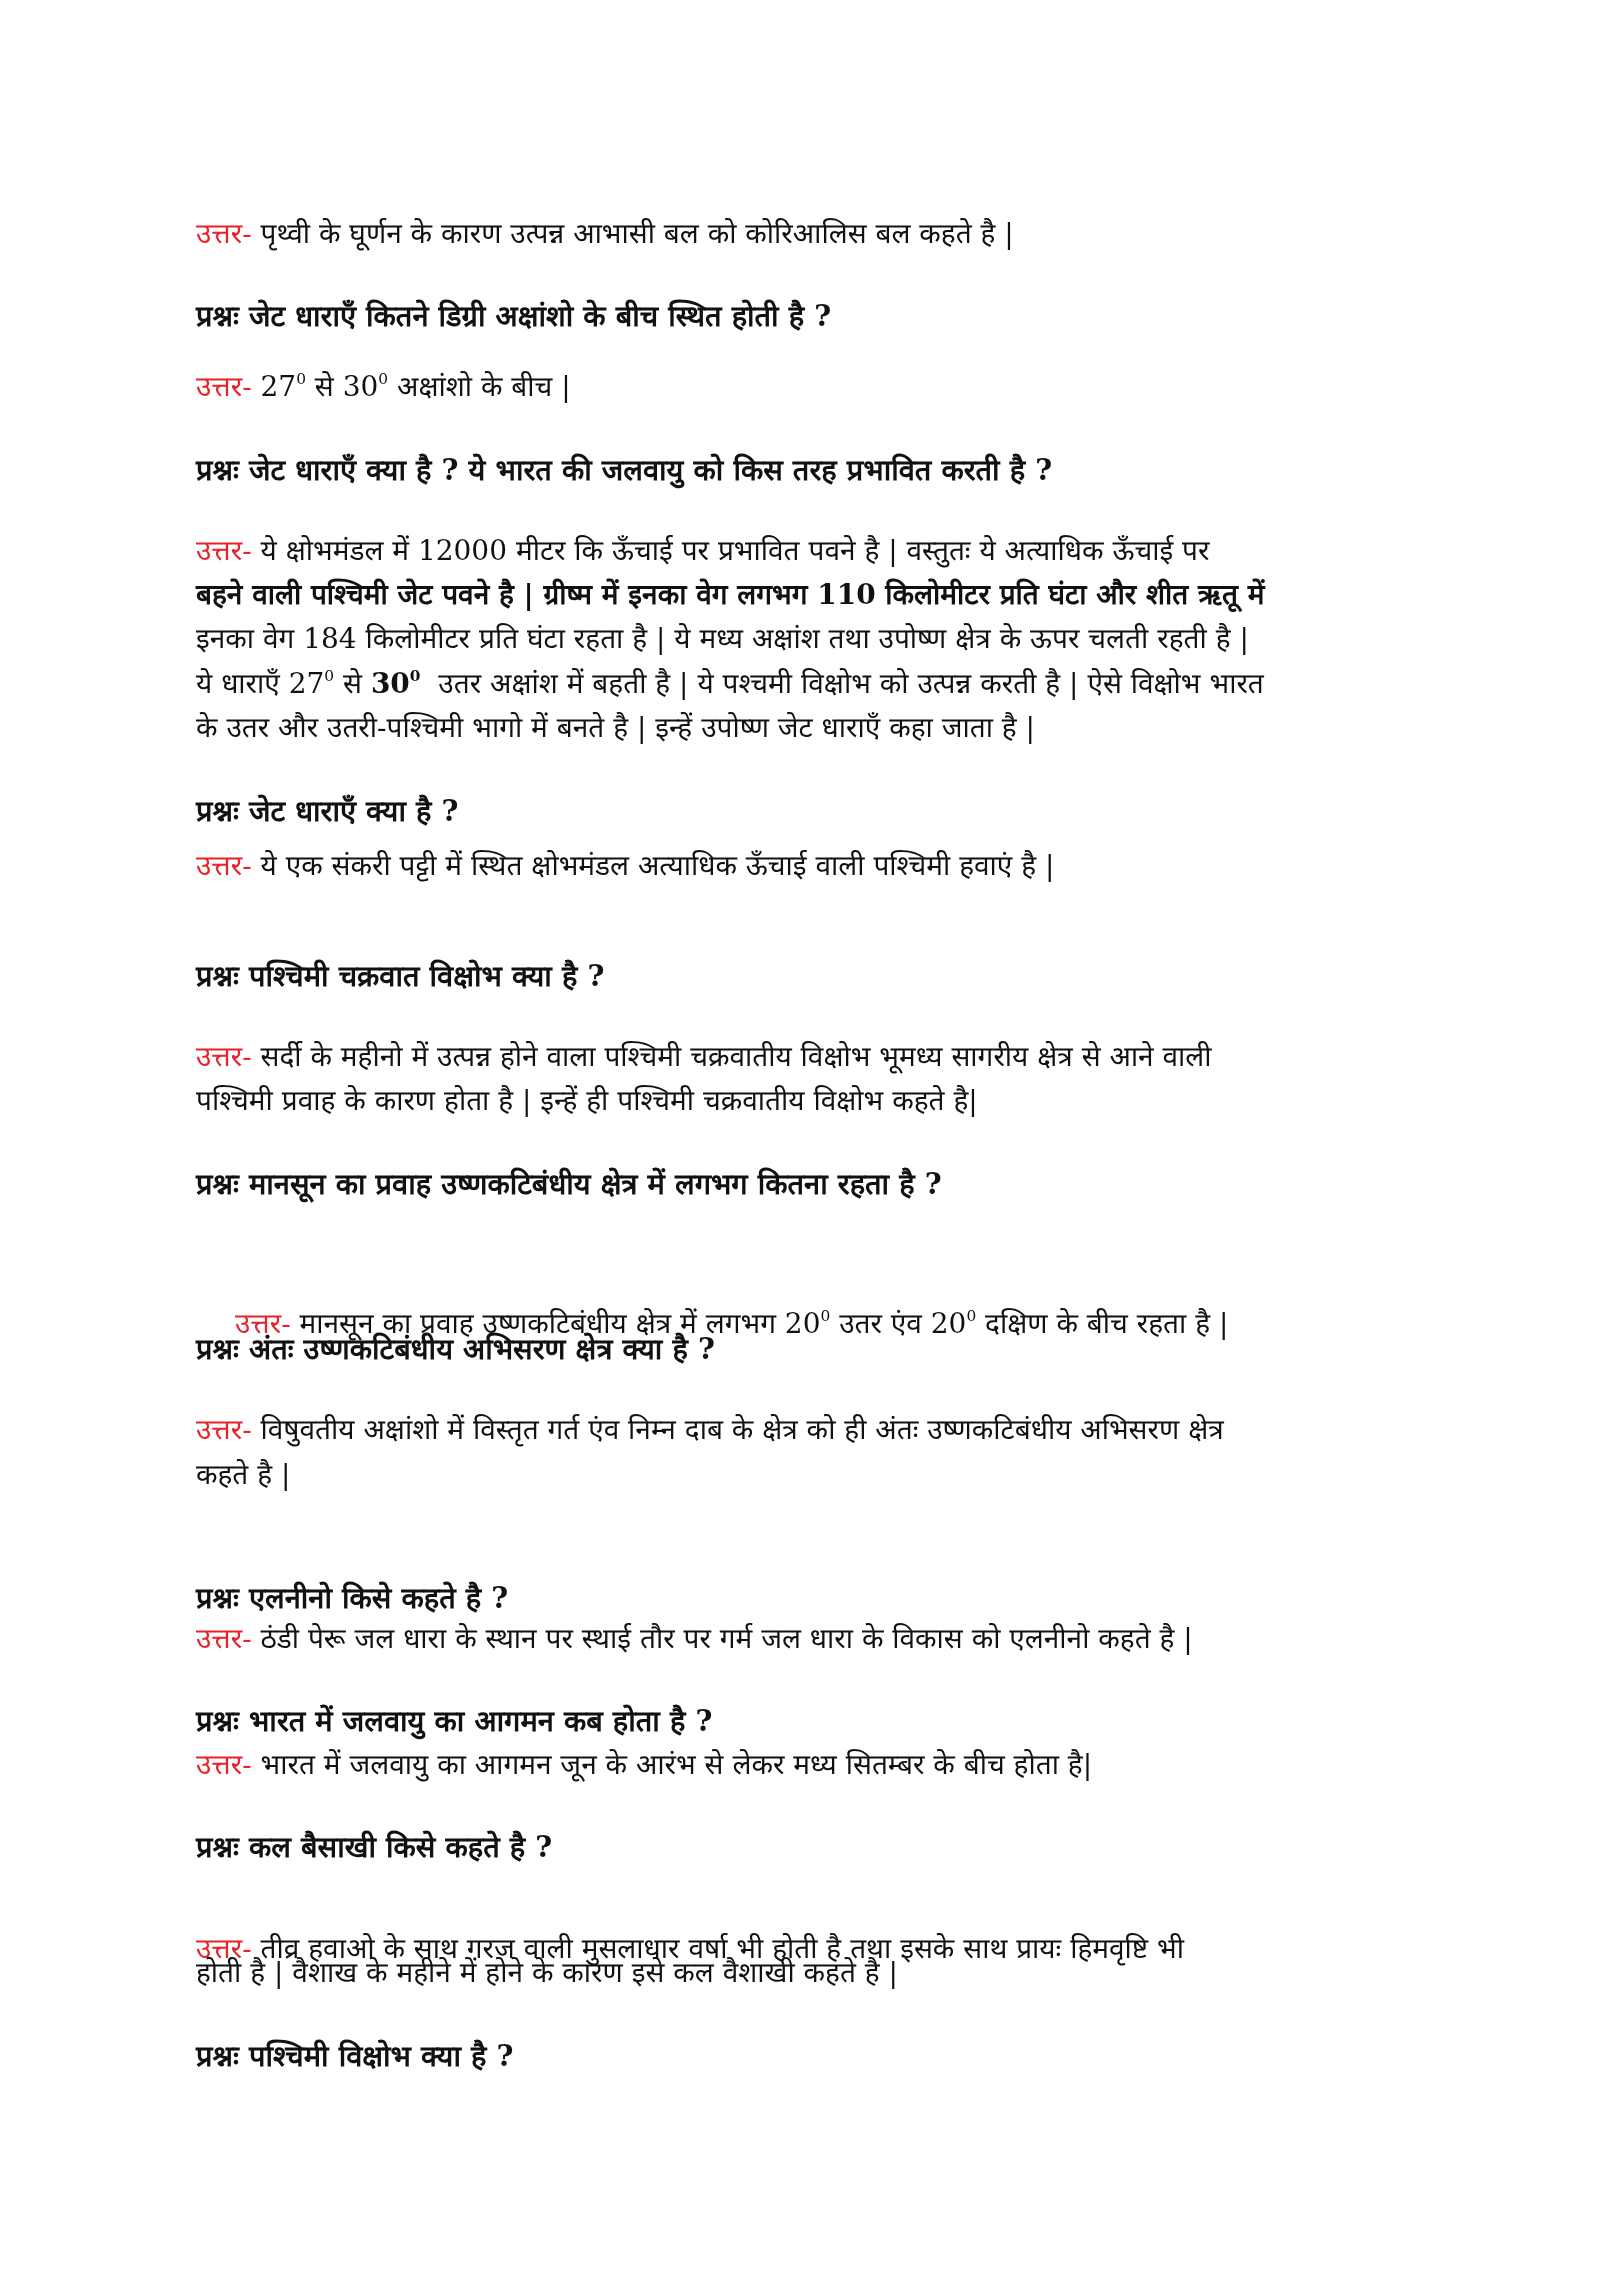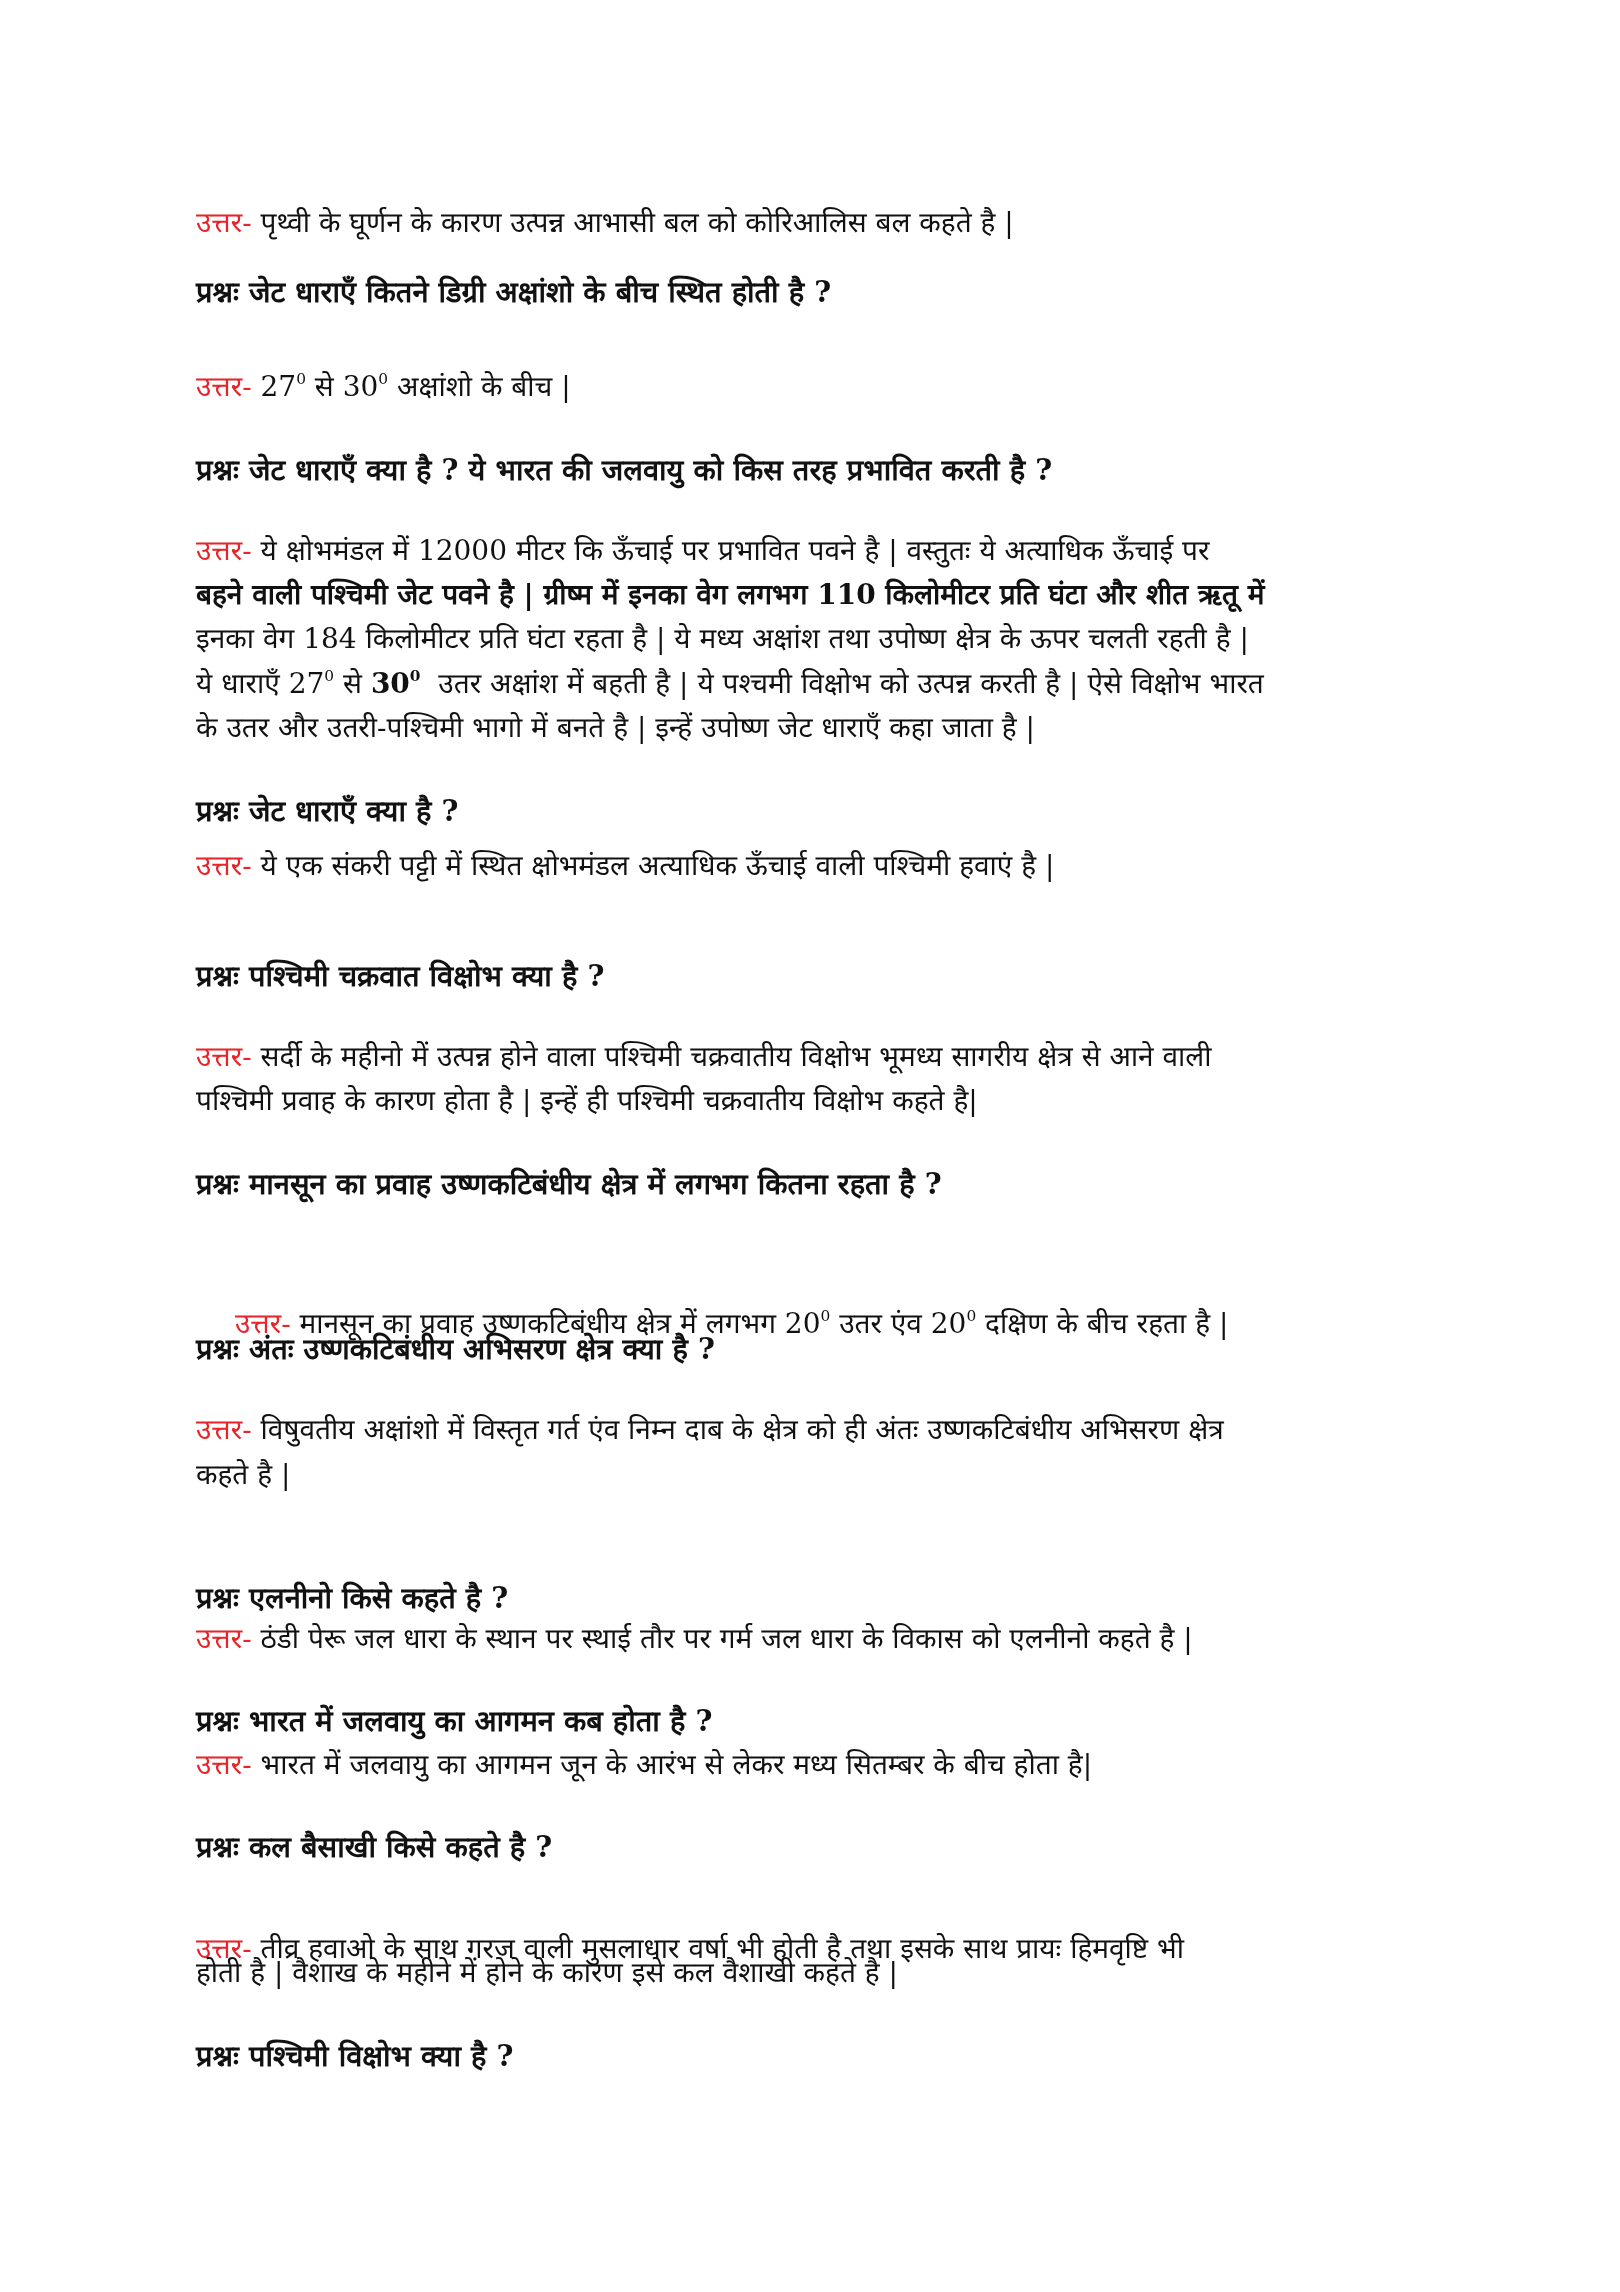--- a/index.html
+++ b/index.html
@@ -40,26 +40,26 @@
     vertical-align: 0.75em;
     line-height: 0;
   }
   .b { font-weight: bold; }
 </style>
 </head>
 <body>
 
 <div class="page">
 
-  <div class="line" style="top:201px;text-align:right;">
+  <div class="line" style="top:212px;text-align:right;">
     <span class="ans-label">उत्तर-</span>
     <span>पृथ्वी के घूर्णन के कारण उत्पन्न आभासी बल को कोरिआलिस बल कहते है |</span>
   </div>
 
-  <div class="line q" style="top:270px;">
+  <div class="line q" style="top:294px;">
     <span>प्रश्नः</span>
     <span>जेट धाराएँ कितने डिग्री अक्षांशो के बीच स्थित होती है ?</span>
   </div>
 
   <div class="line" style="top:365px;">
     <span class="ans-label">उत्तर-</span>
     <span>27</span><sup>0</sup><span> से 30</span><sup>0</sup><span> अक्षांशो के बीच |</span>
   </div>
 
   <div class="line q" style="top:448px;">

